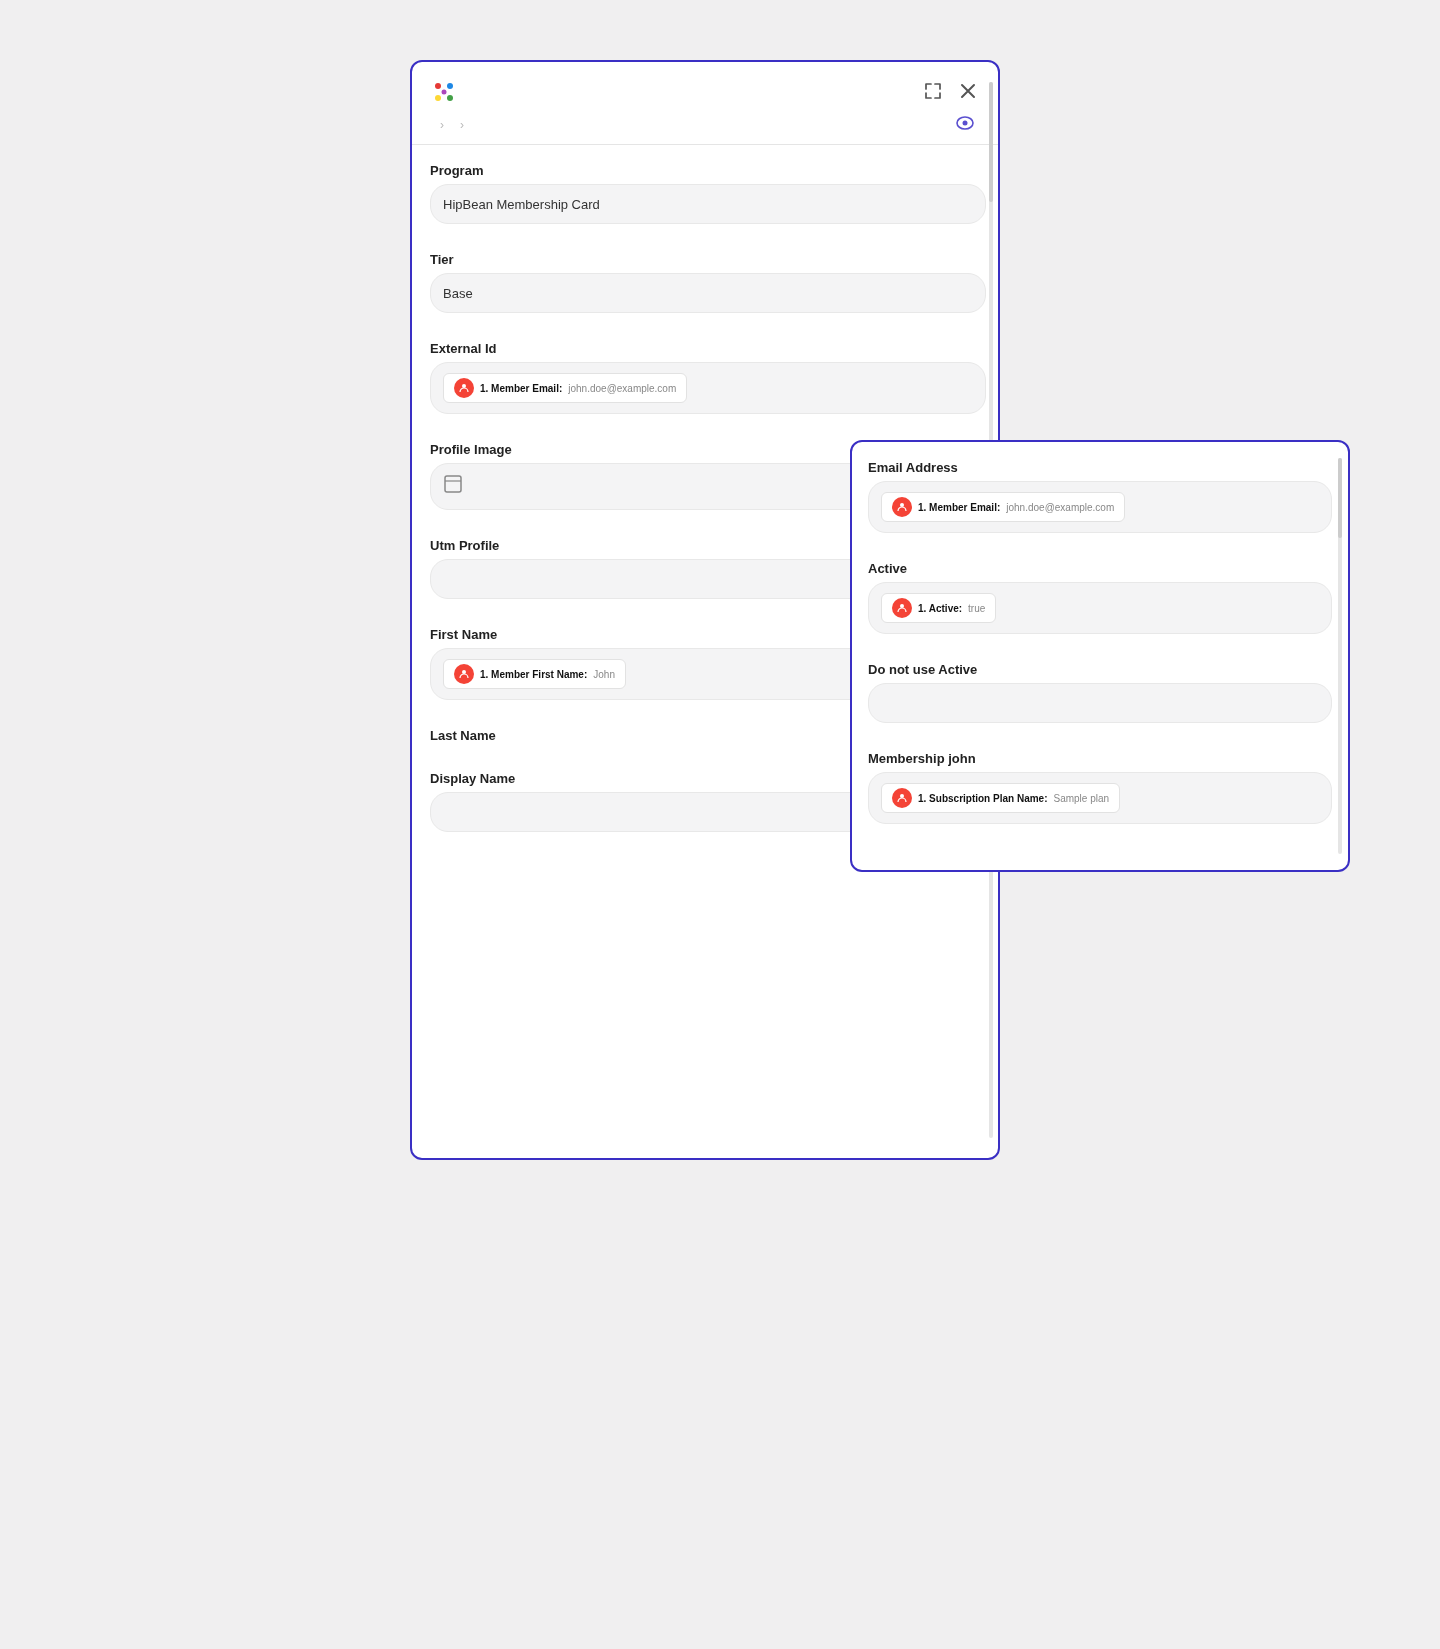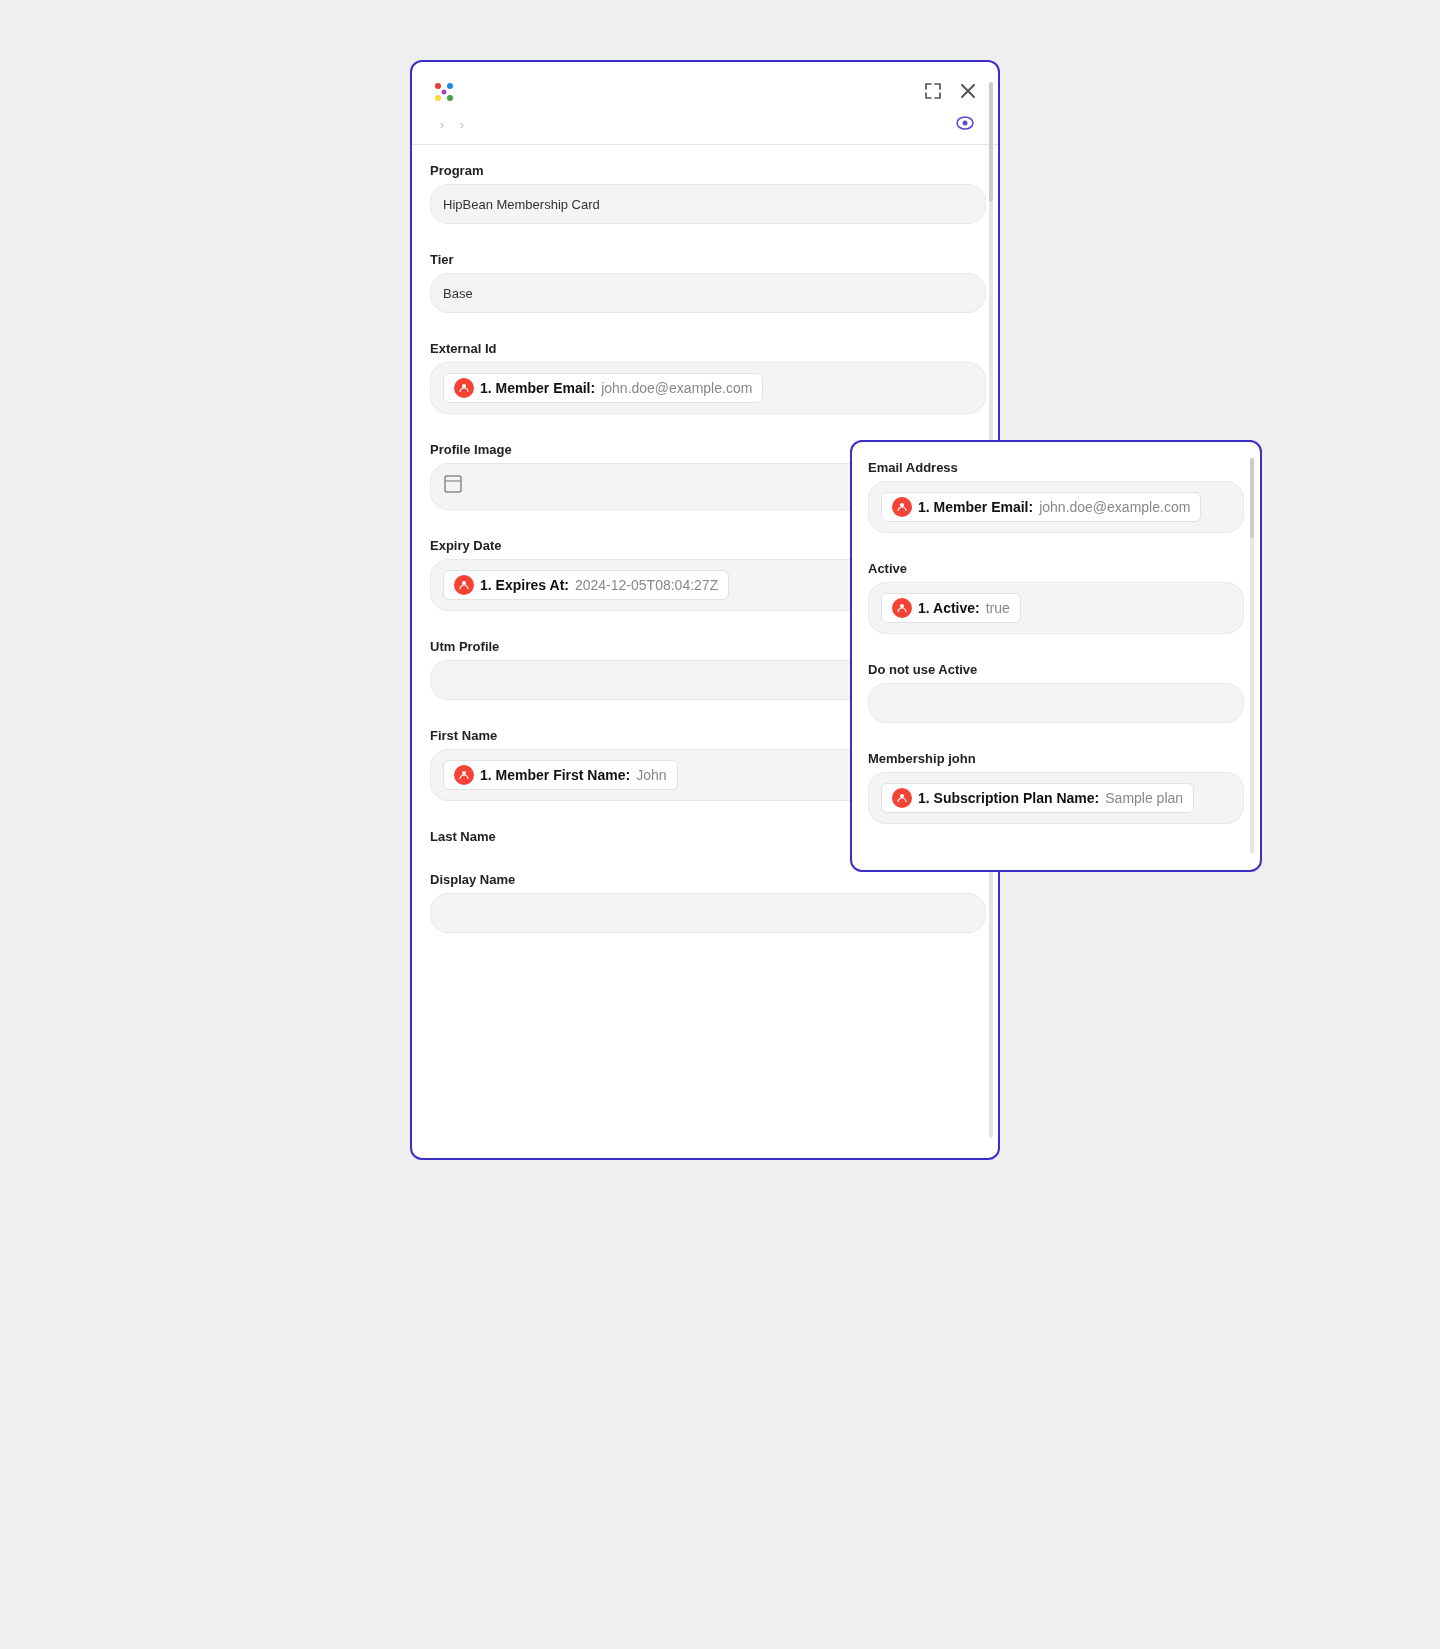--- a/index.html
+++ b/index.html
@@ -154,21 +154,21 @@
       flex-shrink: 0;
     }
     .tag-pill {
       display: inline-flex;
       align-items: center;
       background: #fff;
       border: 1px solid #e2e2e2;
       border-radius: 6px;
       padding: 4px 10px;
       gap: 6px;
-      font-size: 14px;
+      font-size: 10px;
     }
     .tag-label {
       font-weight: 600;
       color: #111;
     }
     .tag-value {
       color: #888;
     }
     .profile-icon {
       color: #888;
@@ -192,21 +192,21 @@
       height: 120px;
       background: #ccc;
       border-radius: 2px;
     }
 
     
     .second-panel {
       background: #fff;
       border: 2.5px solid #3a2fc4;
       border-radius: 12px;
-      width: 412px;
+      width: 500px;
       position: absolute;
       top: 380px;
       left: 440px;
       z-index: 2;
       padding: 18px 16px;
     }
     .second-panel-scrollbar {
       position: absolute;
       right: 6px;
       top: 16px;
@@ -301,35 +301,20 @@
           <div class="field-group">
             <div class="field-label">Profile Image</div>
             <div class="field-input">
               <span class="profile-icon"><svg width="20" height="20" viewBox="0 0 20 20" fill="none">
                   <rect x="2" y="2" width="16" height="16" rx="2" stroke="#888" stroke-width="1.5"></rect>
                   <line x1="2" y1="7" x2="18" y2="7" stroke="#888" stroke-width="1.2"></line>
                 </svg></span>
             </div>
           </div>
           <div class="field-group">
-            <div class="field-label">Expiry Date</div>
-            <div class="field-input">
-              <span class="tag-pill">
-                <span class="member-badge">
-                  <svg width="12" height="12" viewBox="0 0 12 12" fill="none">
-                    <circle cx="6" cy="4" r="2" fill="white"></circle>
-                    <path d="M2 10c0-2.2 1.8-4 4-4s4 1.8 4 4" stroke="white" stroke-width="1.2"></path>
-                  </svg>
-                </span>
-                <span class="tag-label">1. Expires At:</span>
-                <span class="tag-value">2024-12-05T08:04:27Z</span>
-              </span>
-            </div>
-          </div>
-          <div class="field-group">
             <div class="field-label">Utm Profile</div>
             <div class="field-input empty"></div>
           </div>
           <div class="field-group">
             <div class="field-label">First Name</div>
             <div class="field-input">
               <span class="tag-pill">
                 <span class="member-badge">
                   <svg width="12" height="12" viewBox="0 0 12 12" fill="none">
                     <circle cx="6" cy="4" r="2" fill="white"></circle>

